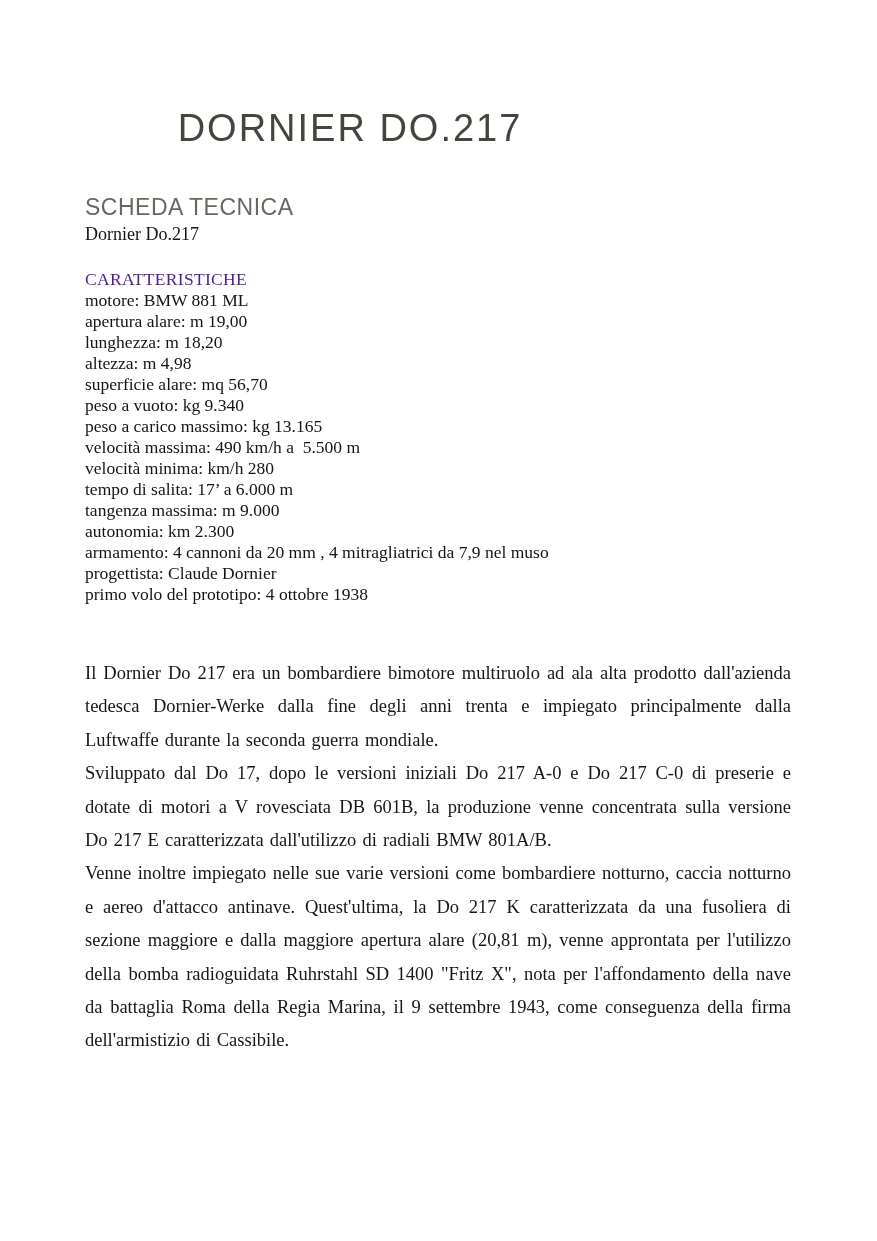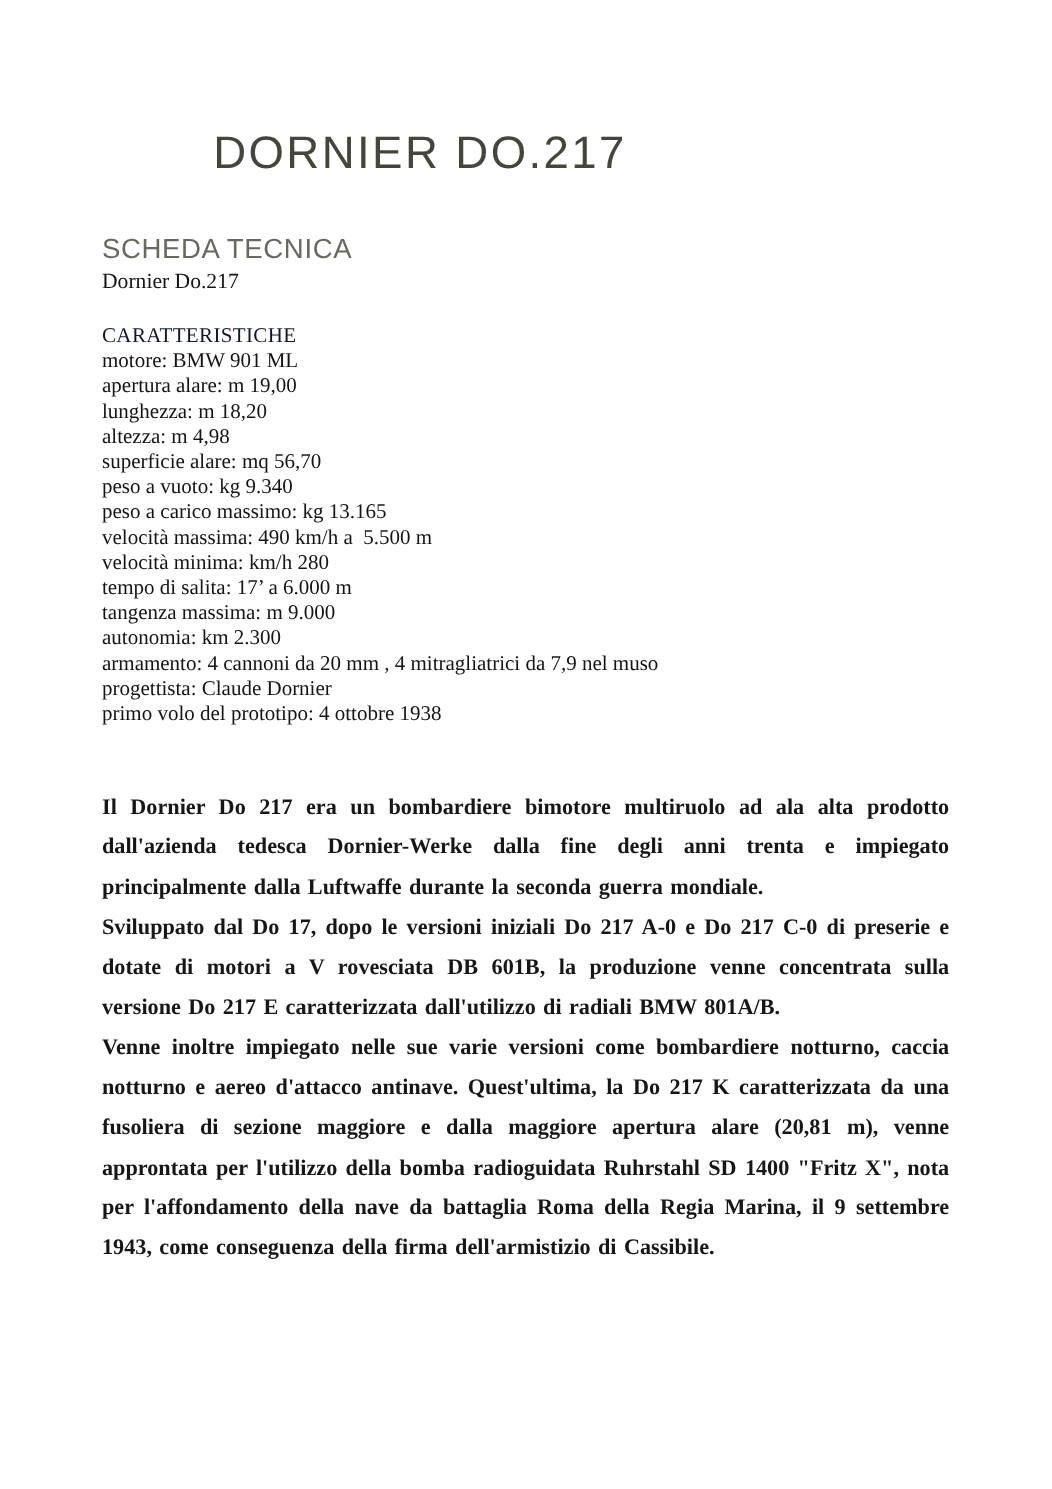--- a/index.html
+++ b/index.html
@@ -48,33 +48,32 @@
     margin-top: 23px;
     margin-left: 85px;
     font-size: 17.5px;
     line-height: 21px;
     color: #141414;
   }
   .specs-heading {
     font-size: 17.5px;
     line-height: 21px;
     letter-spacing: 0.3px;
-    color: #0f172a;
+    color: #4c1d95;
   }
   .spec-line {
     white-space: pre-wrap;
   }
   .paragraphs {
     margin-top: 52px;
     margin-left: 85px;
     width: 706px;
     font-size: 18.5px;
     line-height: 33.4px;
     color: #161616;
-    font-weight: bold;
   }
   .body-paragraph {
     text-align: justify;
     text-align-last: left;
     word-spacing: 1.5px;
   }
 </style>
 </head>
 <body>
 
@@ -82,21 +81,21 @@
 
   <h1 class="doc-title">DORNIER DO.217</h1>
 
   <div class="section-heading">SCHEDA TECNICA</div>
 
   <div class="section-subheading">Dornier Do.217</div>
 
   <div class="specs">
     <div class="specs-heading">CARATTERISTICHE</div>
     <div>
-        <div class="spec-line">motore: BMW 901 ML</div>
+        <div class="spec-line">motore: BMW 881 ML</div>
         <div class="spec-line">apertura alare: m 19,00</div>
         <div class="spec-line">lunghezza: m 18,20</div>
         <div class="spec-line">altezza: m 4,98</div>
         <div class="spec-line">superficie alare: mq 56,70</div>
         <div class="spec-line">peso a vuoto: kg 9.340</div>
         <div class="spec-line">peso a carico massimo: kg 13.165</div>
         <div class="spec-line">velocità massima: 490 km/h a  5.500 m</div>
         <div class="spec-line">velocità minima: km/h 280</div>
         <div class="spec-line">tempo di salita: 17’ a 6.000 m</div>
         <div class="spec-line">tangenza massima: m 9.000</div>

